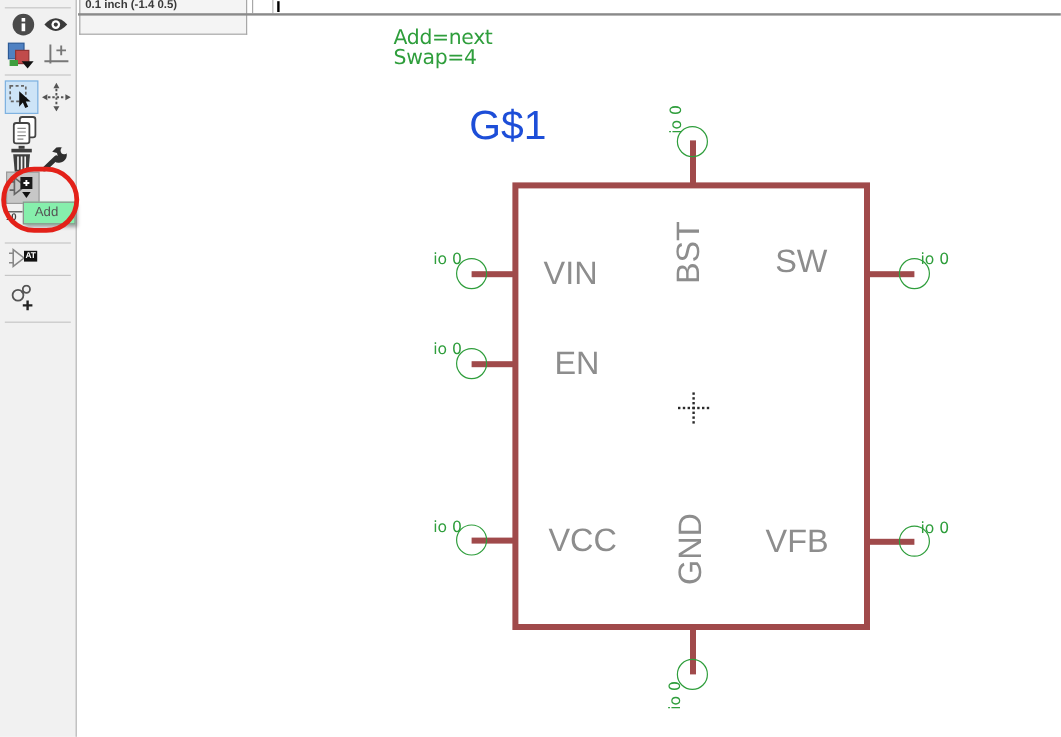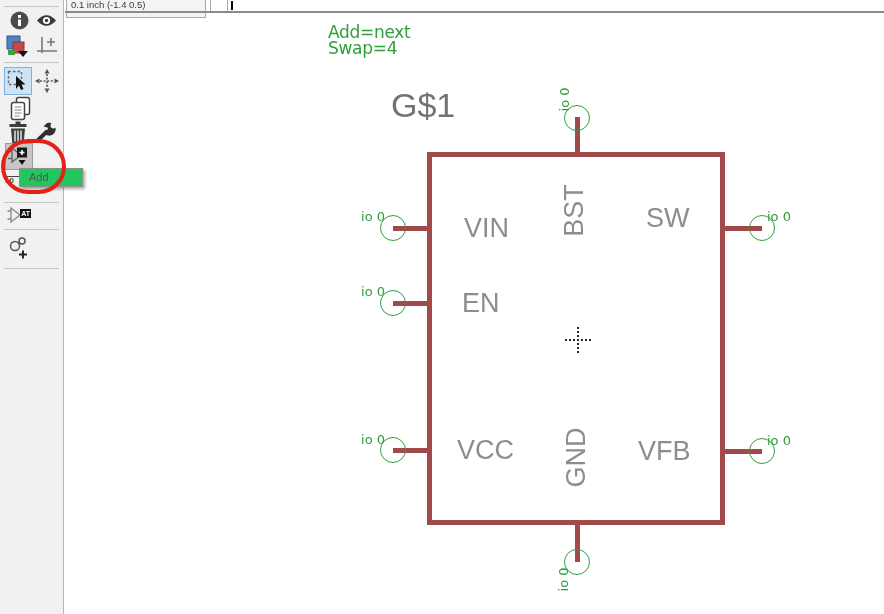--- a/index.html
+++ b/index.html
@@ -18,44 +18,44 @@
   
   .nv-icon { position:absolute; left:5px; top:168px; width:14px; height:20px; overflow:hidden;
              font-size:8px; line-height:8px; z-index:5; }
   .nv-top { color:#cc2222; font-weight:bold;margin-left:44px; }
   .nv-bot { color:#444; border-top:1px solid #444; font-weight:bold; }
 
   .attr-badge { position:absolute; right:1px; top:5px; background:#111; color:#fff;
                 font-size:7px; font-weight:bold; line-height:9px; padding:0 1px; letter-spacing:0; }
 
   
-  .tooltip { position:absolute; left:19px; top:168px; width:64px; height:19px;
-             background:#22c55e; border:1px solid #8f8f8f; box-shadow:2px 2px 3px rgba(0,0,0,.35);
+  .tooltip { position:absolute; left:19px; top:168px; width:44px; height:19px;
+             background:#86efac; border:1px solid #8f8f8f; box-shadow:2px 2px 3px rgba(0,0,0,.35);
              font-size:11px; color:#555; line-height:17px; padding-left:9px; z-index:40; }
 
   
   .red-oval { position:absolute; left:1px; top:139px; width:65px; height:55px;
               border:4px solid #e32119; border-radius:30px; z-index:50; pointer-events:none; }
 
   
   .topbar { position:absolute; left:65px; top:0; width:819px; height:13px; background:#ffffff; z-index:15; }
   .topbar-underline { position:absolute; left:0; top:11px; width:819px; height:2px; background:#8a8a8a; }
-  .coord-box { position:absolute; left:1px; top:0; width:140px; height:18px;
+  .coord-box { position:absolute; left:1px; top:0; width:140px; height:29px;
                border:1px solid #a8a8a8; border-top:none; background:#f4f4f4;
-               font-size:9.5px; line-height:10px; color:#3a3a3a; padding-left:4px; white-space:nowrap; }
+               font-size:9.5px; line-height:10px; color:#3a3a3a; padding-left:4px; white-space:nowrap;font-weight:bold; }
   .tb-vline { position:absolute; top:0; width:1px; height:11px; background:#a8a8a8; }
   .cmd-input { position:absolute; left:163px; top:0; width:655px; height:11px; background:#ffffff; }
   .caret { position:absolute; left:166px; top:1px; width:1.5px; height:9px; background:#000; }
 
   
   .canvas { position:absolute; left:65px; top:13px; right:0; bottom:0; background:#fff; }
   .abs { position:absolute; }
   .green-text { color:#2f9e3c; font-family:"DejaVu Sans", sans-serif; }
   .status { left:263px; top:11px; font-size:17px; line-height:16px; letter-spacing:-0.3px; }
-  .gate-name { left:326px; top:73px; font-size:34px; color:#737373; }
+  .gate-name { left:326px; top:73px; font-size:34px; color:#1d4ed8; }
   .value-text { left:326px; top:554px; font-size:33px; color:#8d8d8d; letter-spacing:1px; }
 
   .sym-body { left:362px; top:139px; width:298px; height:373px; border:5px solid #a04a4b; }
 
   .pin-line-h { height:5px; background:#a04a4b; }
   .pin-line-v { width:5px;  background:#a04a4b; }
   .pin-circle { width:26px; height:26px; border:1.5px solid #2f9e3c; border-radius:50%; background:transparent; }
   .pin-label { font-size:13px; line-height:13px; color:#2f9e3c; font-family:"DejaVu Sans", sans-serif; white-space:nowrap; }
   .pin-name { font-size:27px; line-height:27px; color:#8d8d8d; white-space:nowrap; }
   .rot { transform:rotate(-90deg); text-align:center; }
@@ -206,21 +206,21 @@
     <div>Swap=4</div>
   </div>
 
   <div class="abs gate-name">G$1</div>
 
   <div class="abs sym-body"></div>
 
   <div class="abs pin-line-h" style="left:328px;top:212.5px;width:35px"></div>
   <div class="abs pin-circle" style="left:315px;top:202px"></div>
   <div class="abs pin-label" style="left:290px;top:197px;width:30px;text-align:right">io 0</div>
-  <div class="abs pin-name" style="left:399px;top:202px">VIN</div>
+  <div class="abs pin-name" style="left:388px;top:202px">VIN</div>
 
   <div class="abs pin-line-h" style="left:328px;top:287.5px;width:35px"></div>
   <div class="abs pin-circle" style="left:315px;top:277px"></div>
   <div class="abs pin-label" style="left:290px;top:272px;width:30px;text-align:right">io 0</div>
   <div class="abs pin-name" style="left:397px;top:277px">EN</div>
 
   <div class="abs pin-line-h" style="left:328px;top:434.5px;width:35px"></div>
   <div class="abs pin-circle" style="left:315px;top:424px"></div>
   <div class="abs pin-label" style="left:290px;top:420px;width:30px;text-align:right">io 0</div>
   <div class="abs pin-name" style="left:392px;top:424px">VCC</div>

